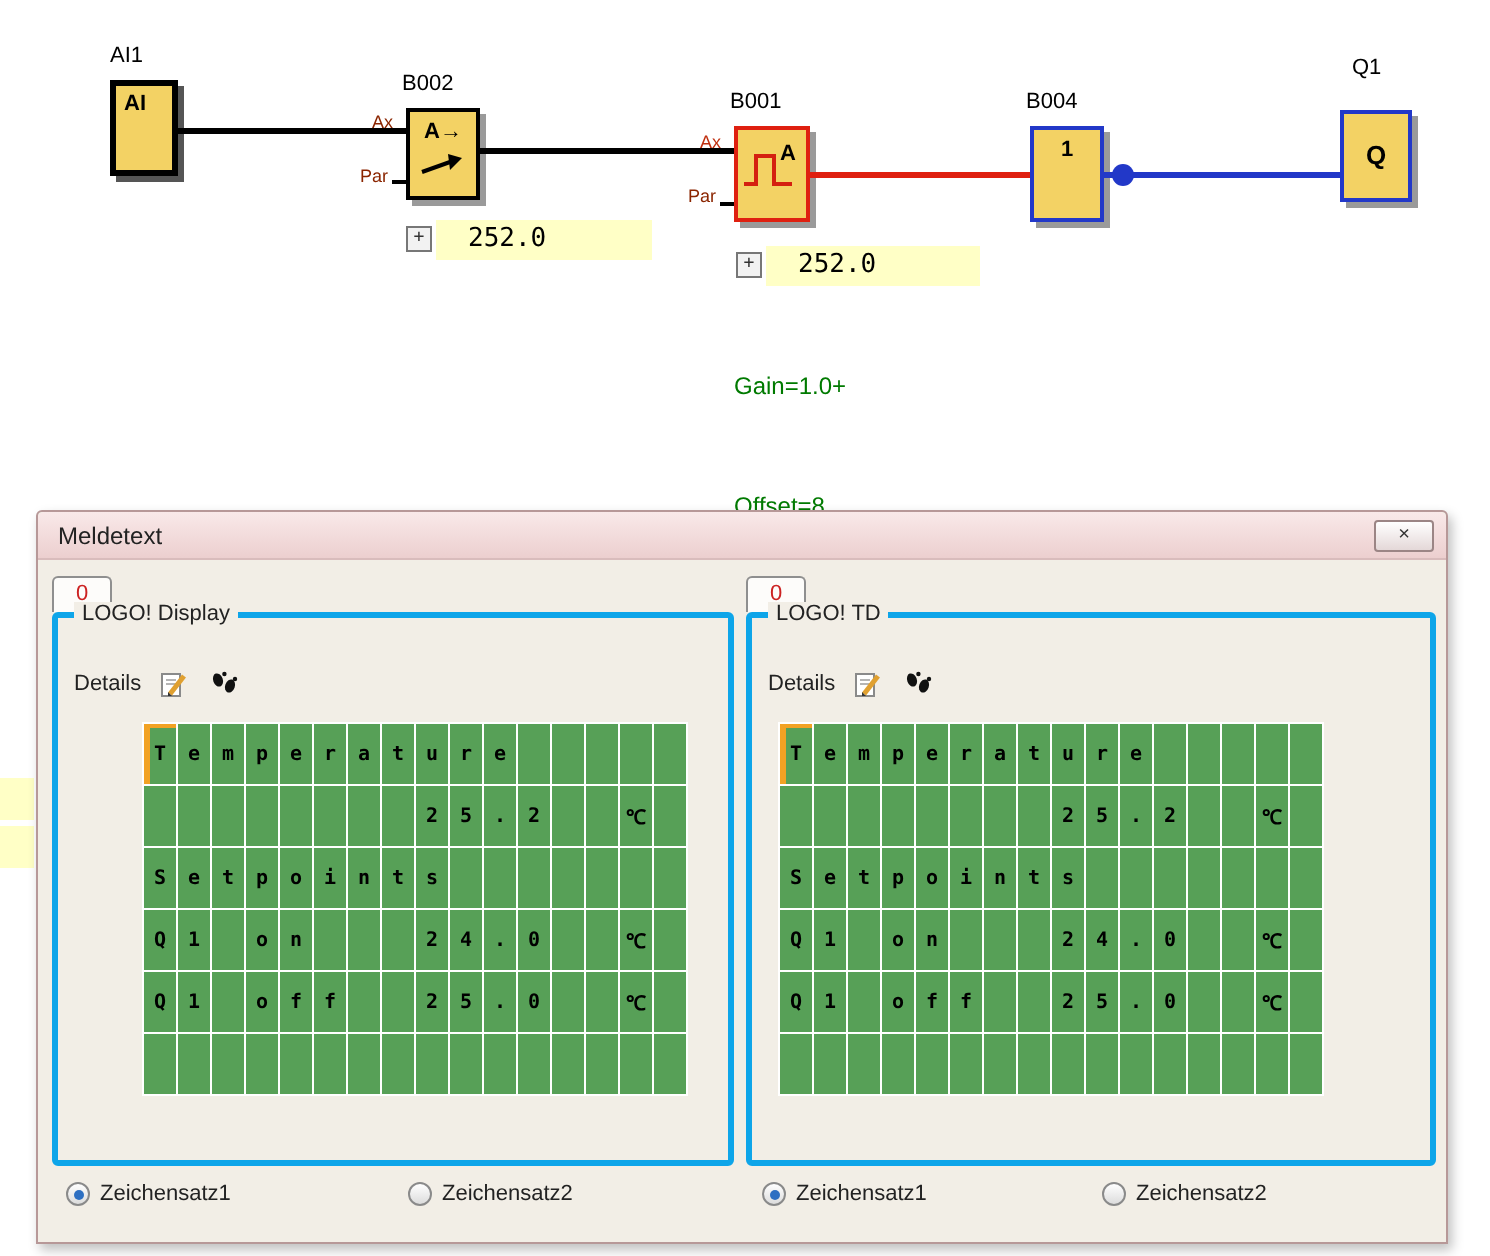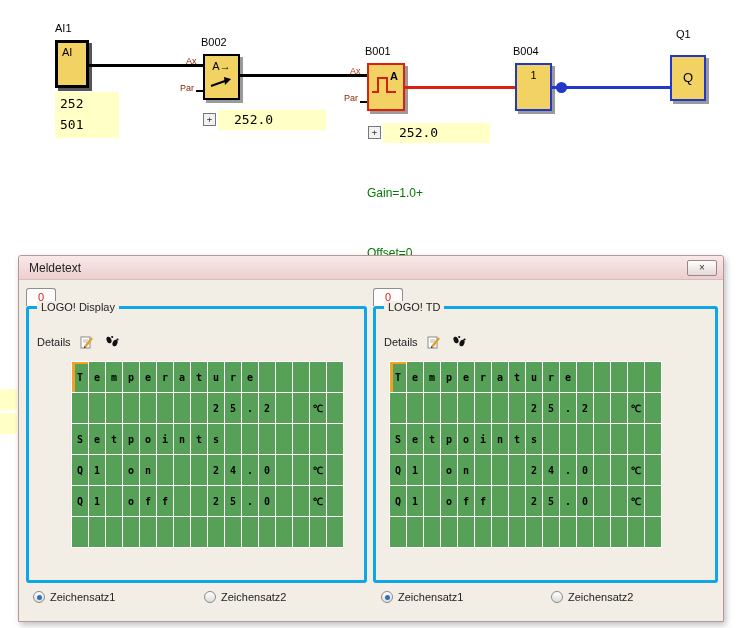--- a/index.html
+++ b/index.html
@@ -7,21 +7,21 @@
   body { font-family: "Liberation Sans", sans-serif; background:#fff; }
   #app { position:relative; width:745px; height:628px; background:#ffffff; overflow:hidden; }
   .abs { position:absolute; }
 
   
   .blk-label { font-size:11px; color:#000; }
   .block { background:#f3d264; border:2px solid #000; box-shadow:3px 3px 0 #9a9a9a; }
   .block.red { border-color:#df2010; }
   .block.blue { border-color:#2238c8; }
   .block.thick { border-width:3px; box-shadow:3px 3px 0 #555; }
-  .bsym { font-size:11px; font-weight:normal; color:#000; text-align:center; }
+  .bsym { font-size:11px; font-weight:bold; color:#000; text-align:center; }
   .pin { font-size:9px; color:#8b2500; }
   .wire { position:absolute; }
   .hl { background:#ffffc6; }
   .mono { font-family:"DejaVu Sans Mono", monospace;padding-left:16px; }
   .aival { font-size:13px; line-height:21px; padding:2px 5px; color:#000; }
   .val { height:20px; line-height:20px; font-size:13px; color:#000; }
   .param { color:#007a00; font-size:12px; line-height:20px; white-space:pre; }
   .plusbtn { width:13px; height:13px; border:1px solid #777; background:#f2f2f2;
              font:9px/11px "DejaVu Sans Mono", monospace; text-align:center; color:#333; cursor:pointer; }
   .dot { border-radius:50%; background:#2238c8; }
@@ -62,24 +62,20 @@
 </style>
 </head>
 <body>
 
 <div id="app">
 
   <div class="abs blk-label" style="left:55px;top:22px">AI1</div>
   <div class="abs block thick" style="left:55px;top:40px;width:34px;height:48px">
     <div class="bsym" style="position:absolute;top:3px;left:4px">AI</div>
   </div>
-  <div class="abs hl" style="left:55px;top:92px;width:64px;height:46px">
-    <div class="mono aival" style="height:21px;padding:1px 5px 0">252</div>
-    <div class="mono aival" style="height:21px;padding:1px 5px 0">501</div>
-  </div>
 
   <div class="wire" style="left:89px;top:64px;width:114px;height:3px;background:#000"></div>
 
   <div class="abs blk-label" style="left:201px;top:36px">B002</div>
   <div class="abs pin" style="left:186px;top:56px">Ax</div>
   <div class="abs pin" style="left:180px;top:83px">Par</div>
   <div class="wire" style="left:196px;top:90px;width:7px;height:2px;background:#000"></div>
   <div class="abs block" style="left:203px;top:54px;width:37px;height:46px">
     <div class="bsym" style="position:absolute;top:4px;left:0;width:100%">A→</div>
     <svg width="24" height="14" style="position:absolute;left:4px;top:20px">
@@ -103,21 +99,21 @@
       <text x="20" y="12" font-size="11" font-weight="bold" fill="#000">A</text>
     </svg>
   </div>
 
   <div class="wire" style="left:405px;top:86px;width:110px;height:3px;background:#df2010"></div>
 
   <div class="abs plusbtn" style="left:368px;top:126px">+</div>
   <div class="abs hl mono val" style="left:383px;top:123px;width:107px">252.0</div>
   <div class="abs param" style="left:367px;top:143px">
     <div>Gain=1.0+</div>
-    <div>Offset=0</div>
+    <div>Offset=8</div>
     <div>On=250</div>
     <div>Off=240</div>
     <div>Point=1</div>
   </div>
 
   <div class="abs blk-label" style="left:513px;top:45px">B004</div>
   <div class="abs block blue" style="left:515px;top:63px;width:37px;height:48px">
     <div class="bsym" style="position:absolute;top:4px;left:0;width:100%">1</div>
   </div>
 

